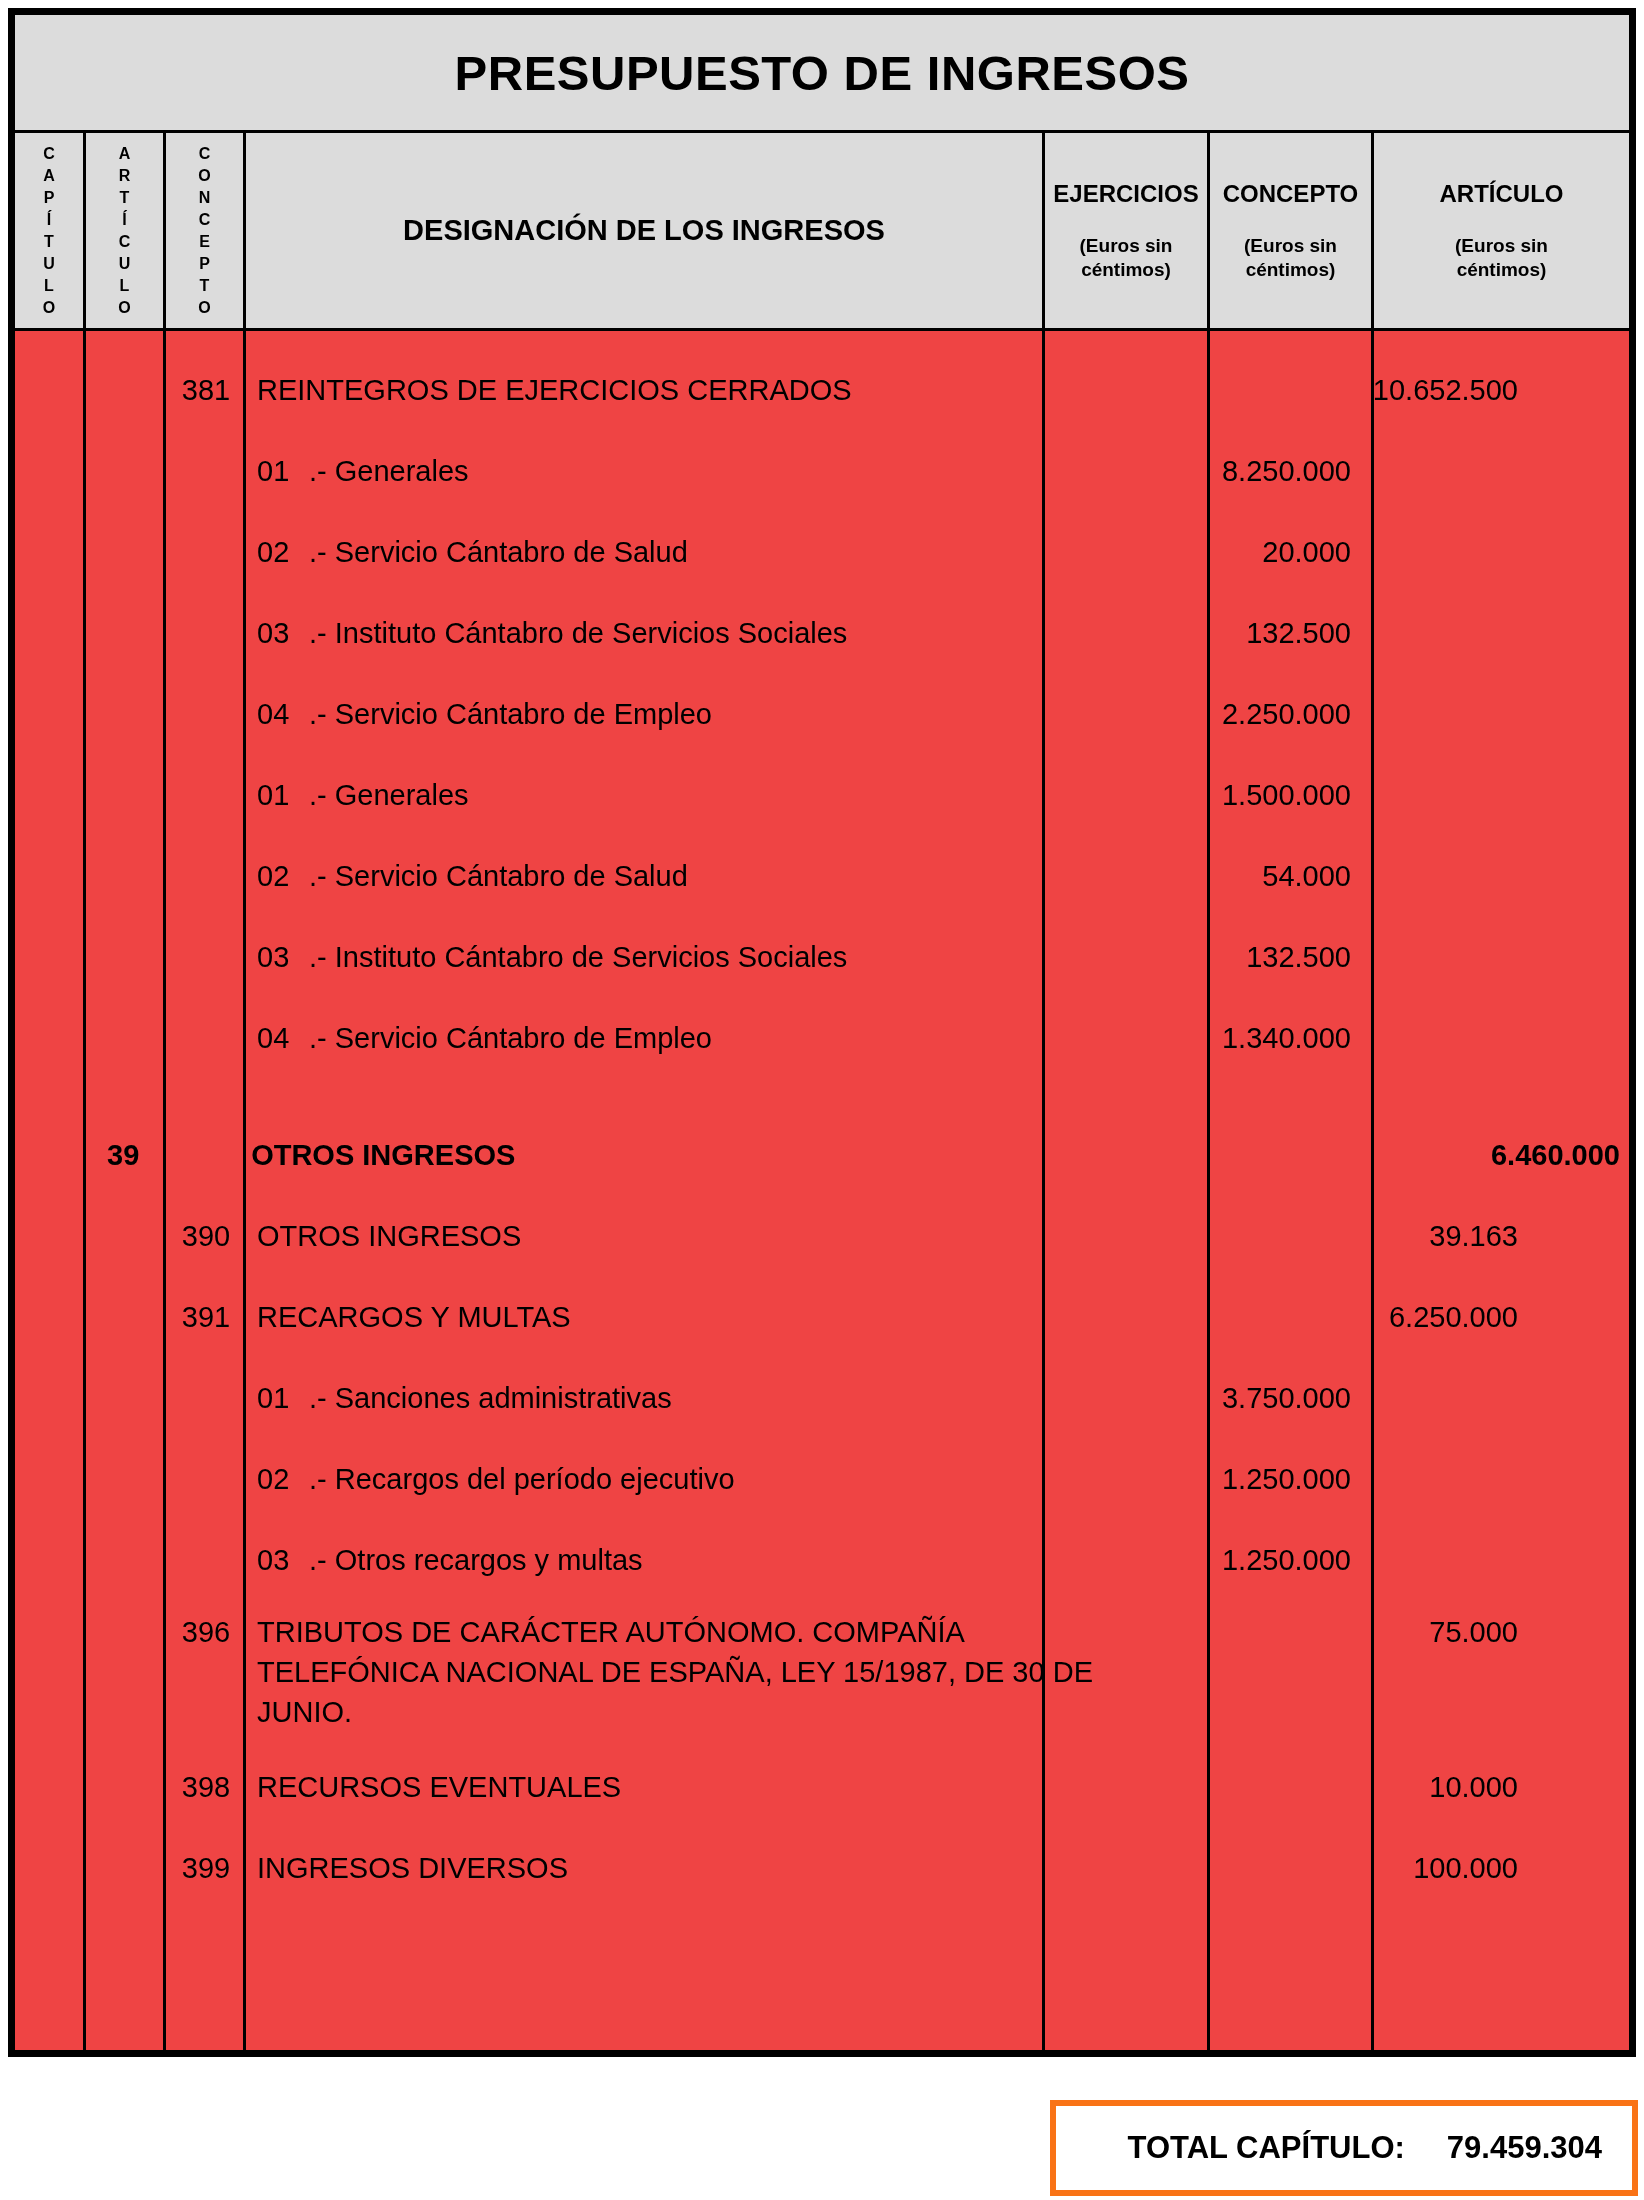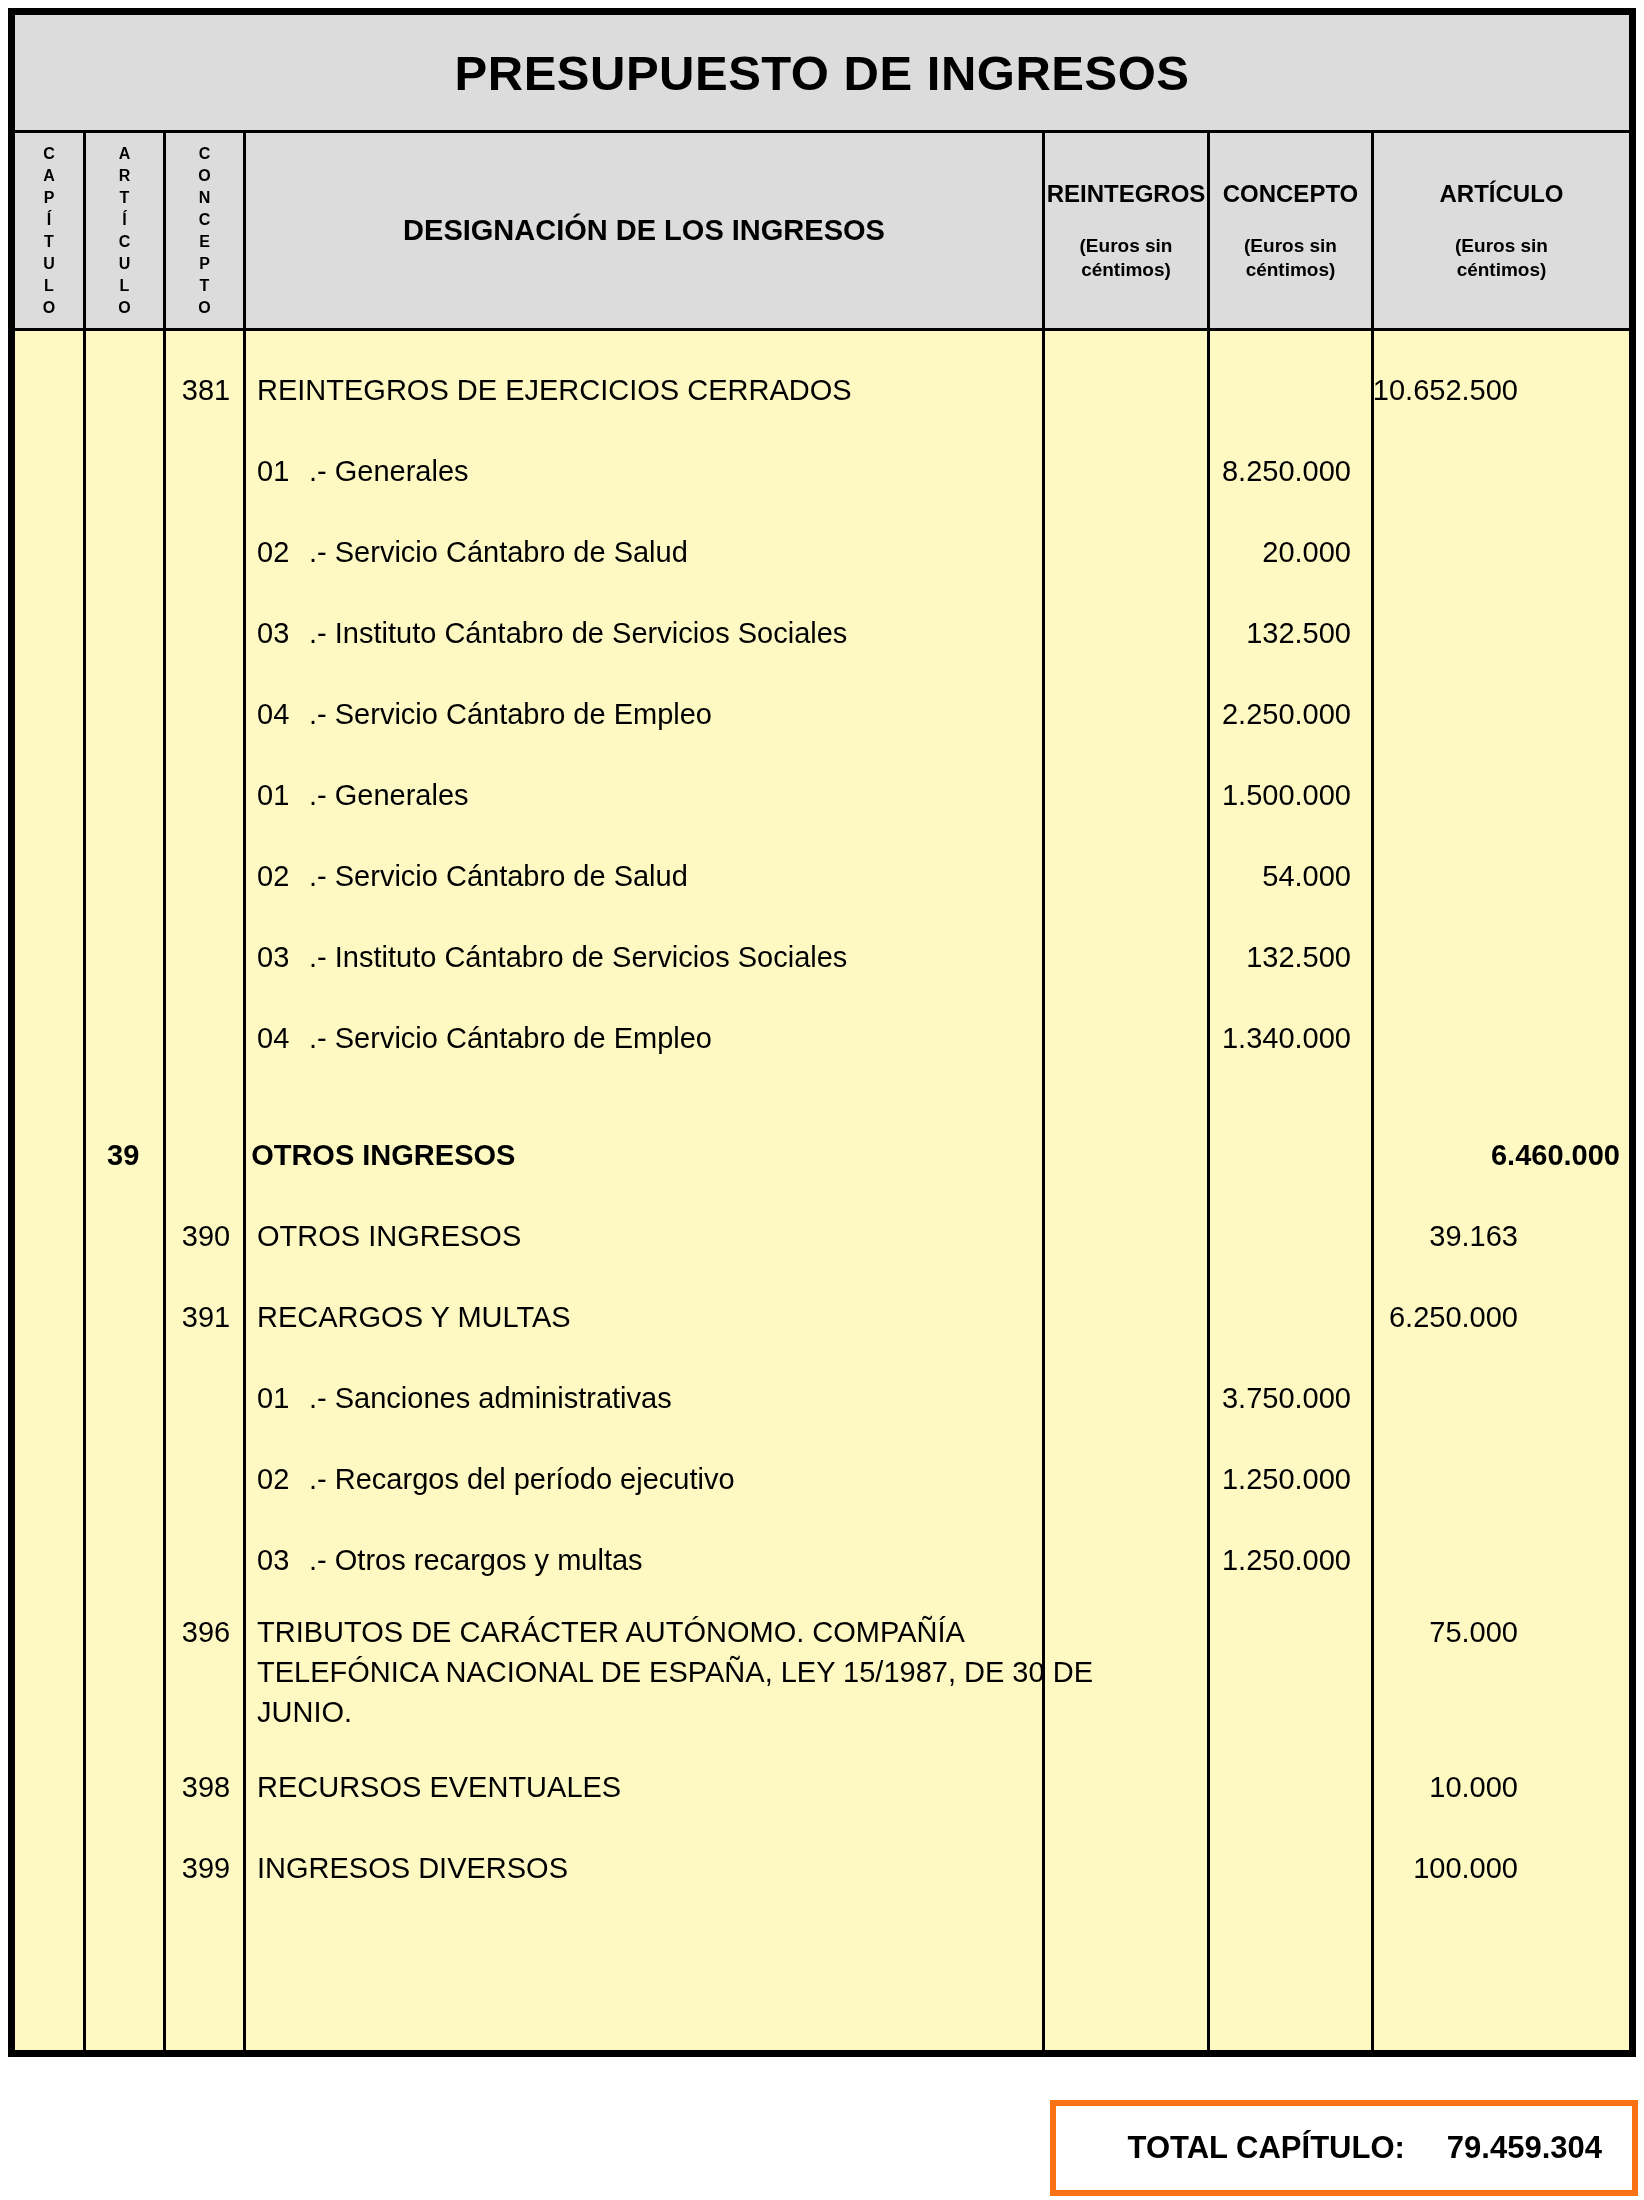--- a/index.html
+++ b/index.html
@@ -2,21 +2,21 @@
 <html><head>
 <meta charset="utf-8">
 <style>
   html,body{margin:0;padding:0;background:#ffffff;}
   .page{
     position:relative;width:1644px;height:2200px;background:#ffffff;
     font-family:"Liberation Sans", sans-serif;color:#000;overflow:hidden;
   }
   .doc-table{
     position:absolute;left:8px;top:8px;width:1628px;height:2049px;
-    border:7px solid #000;box-sizing:border-box;background:#fef9c3;
+    border:7px solid #000;box-sizing:border-box;background:#ef4444;
   }
   .title-band{
     height:118px;box-sizing:border-box;border-bottom:3px solid #000;
     background:#dcdcdc;display:flex;align-items:center;justify-content:center;
     font-size:49px;font-weight:bold;letter-spacing:0.5px;
   }
   .header-row{
     display:flex;height:198px;box-sizing:border-box;border-bottom:3px solid #000;
     background:#dcdcdc;
   }
@@ -99,21 +99,21 @@
 C
 E
 P
 T
 O</div>
       </div>
       <div class="hcell w4">
         <div class="designacion-header">DESIGNACIÓN DE LOS INGRESOS</div>
       </div>
       <div class="hcell w5 money-header">
-        <div class="money-name">REINTEGROS</div>
+        <div class="money-name">EJERCICIOS</div>
         <div class="money-sub">(Euros sin céntimos)</div>
       </div>
       <div class="hcell w6 money-header">
         <div class="money-name">CONCEPTO</div>
         <div class="money-sub">(Euros sin céntimos)</div>
       </div>
       <div class="hcell w7 money-header">
         <div class="money-name">ARTÍCULO</div>
         <div class="money-sub">(Euros sin céntimos)</div>
       </div>

